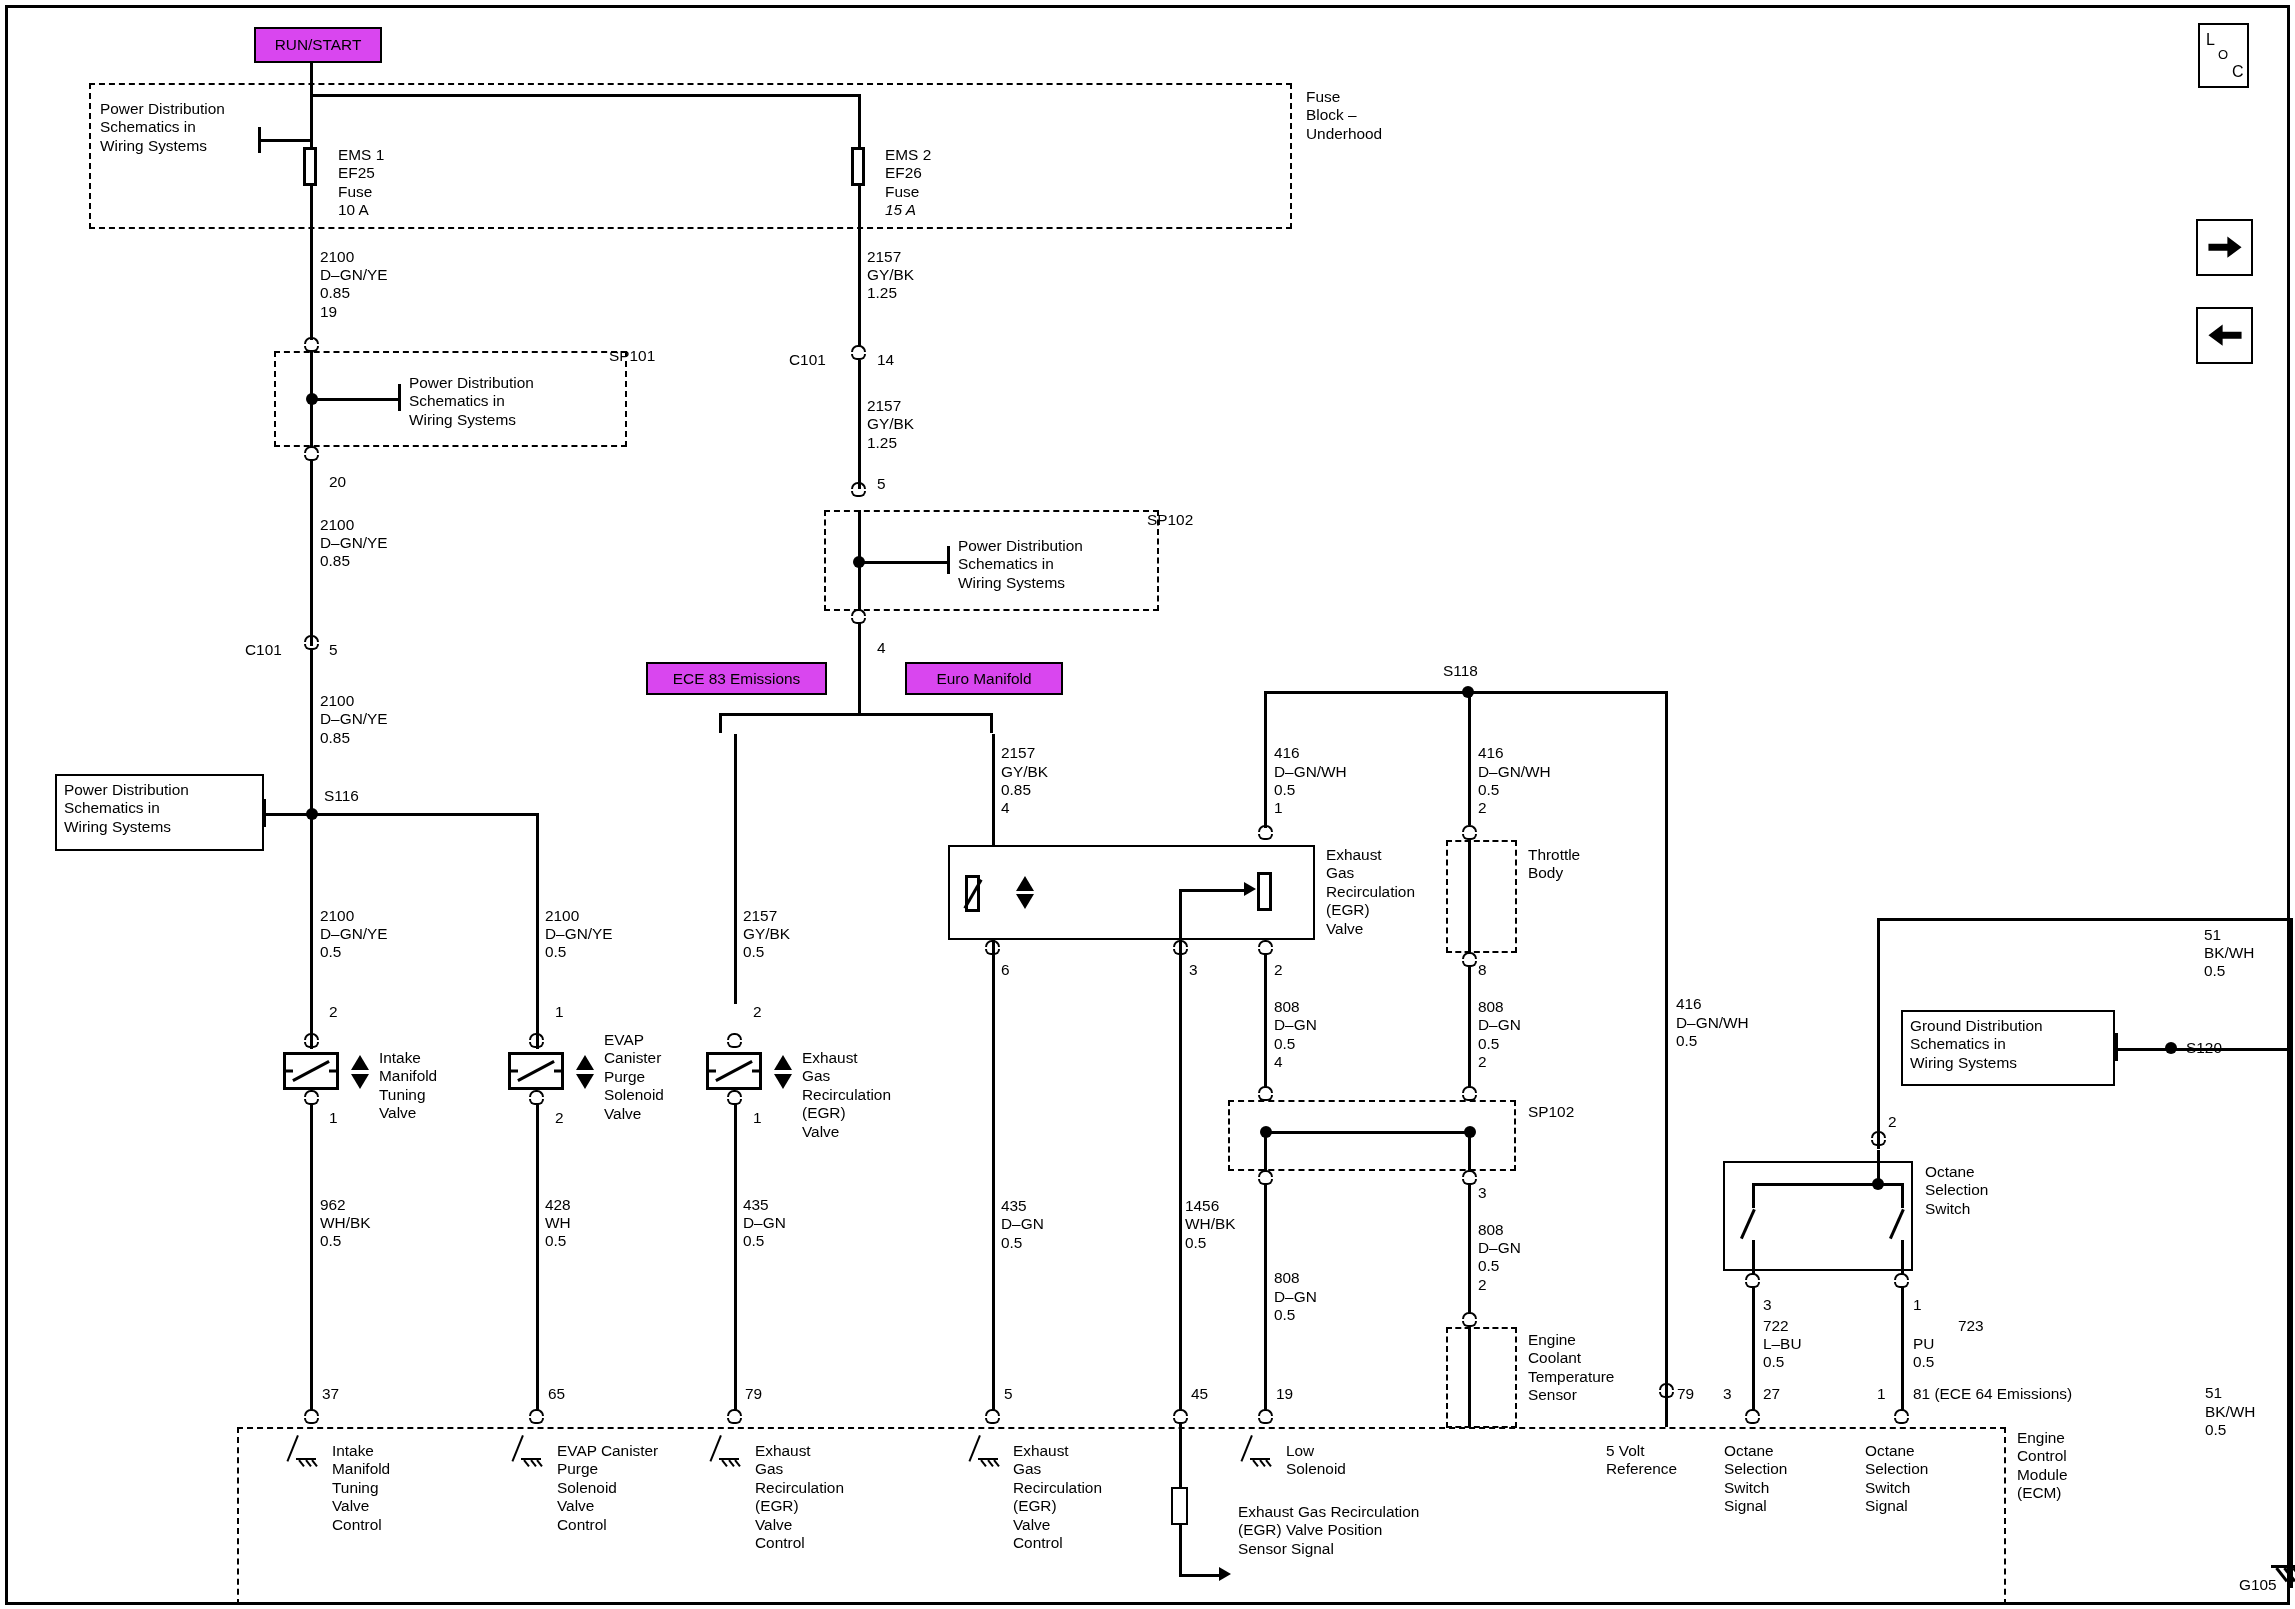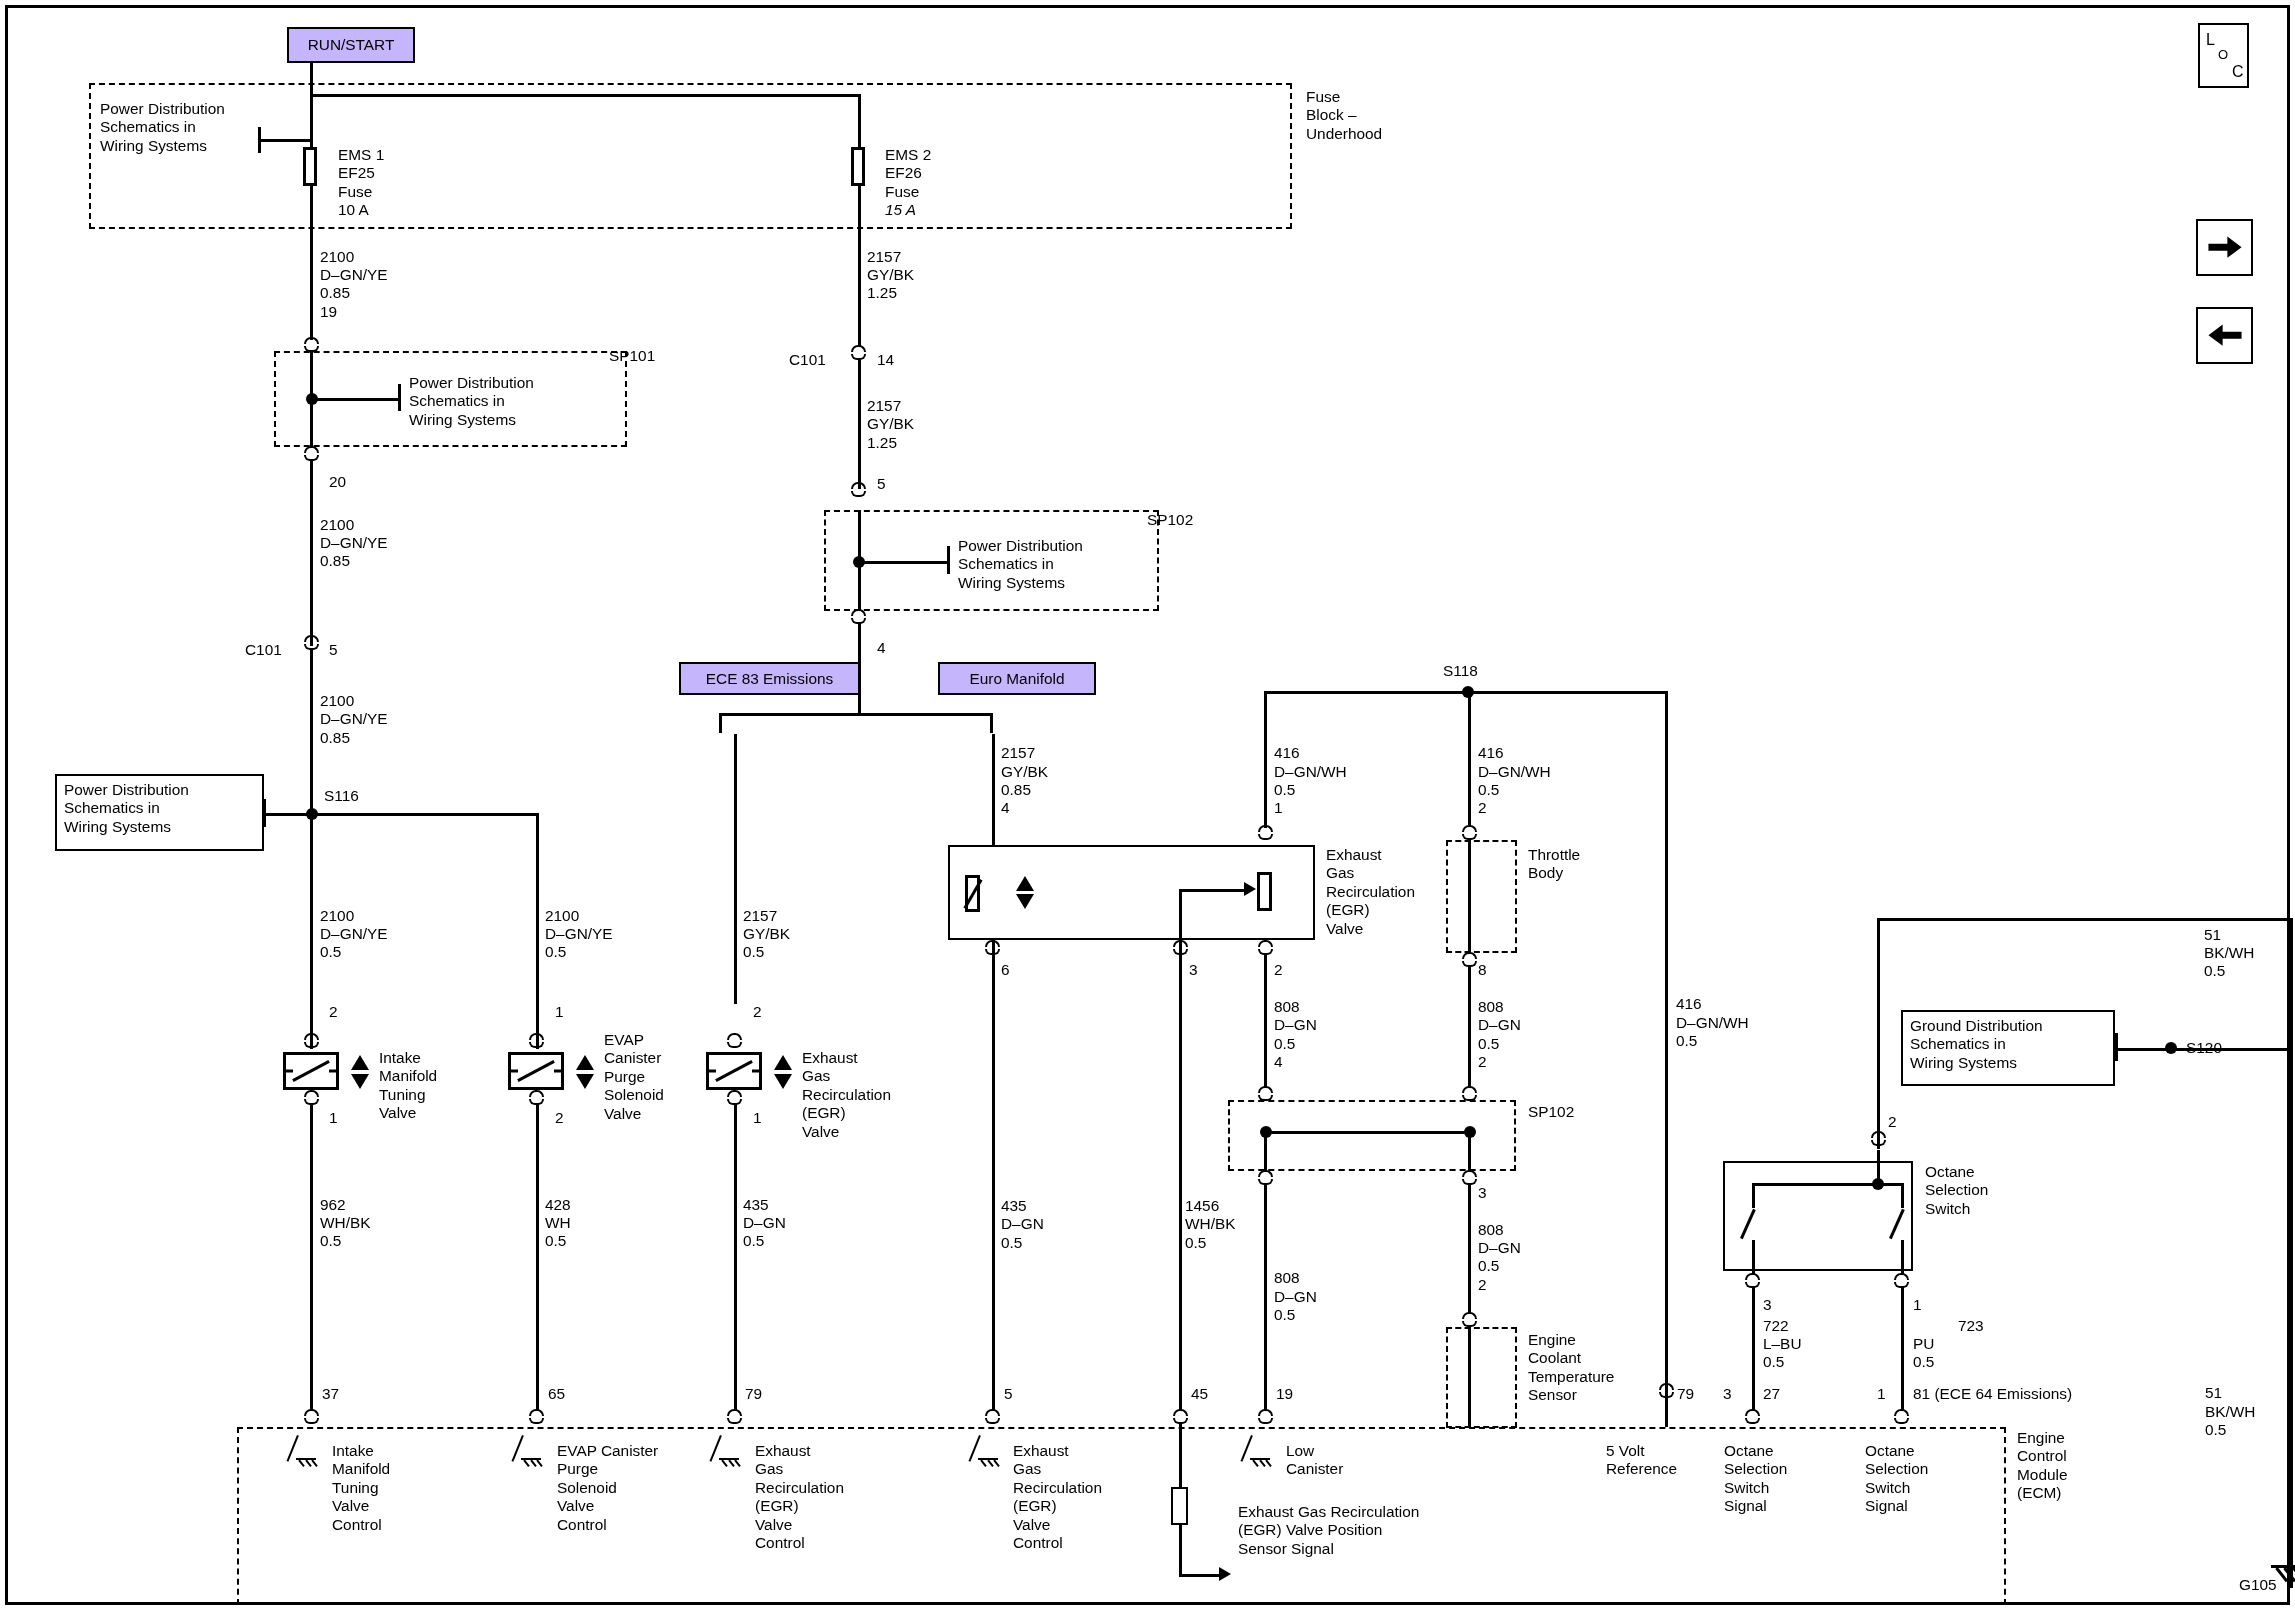--- a/index.html
+++ b/index.html
@@ -46,29 +46,28 @@
   .box {
     position: absolute;
     border: 2.4px solid #000;
     box-sizing: border-box;
     background: #fff;
   }
   .boxed-label {
     position: absolute;
     border: 2.4px solid #000;
     box-sizing: border-box;
-    background: #c4b5fd;
+    background: #d946ef;
     font-size: 15.4px;
     line-height: 1;
     display: flex;
     align-items: center;
     justify-content: center;
     padding: 4.1px 6.5px;
     white-space: pre;
-    margin-left: 33px;
   }
   .dashed {
     position: absolute;
     border: 2.4px dashed #000;
     box-sizing: border-box;
     background: transparent;
   }
   .dot {
     position: absolute;
     width: 12px;
@@ -751,21 +750,21 @@
   <div class="ecm-pin" style="left:1250px; top:1434px;">
     <span class="arm"></span>
     <span class="gndsym">
         <span class="t"></span>
         <span class="s1"></span>
         <span class="s2"></span>
         <span class="s3"></span>
       </span>
   </div>
   <div class="lbl" style="left:1286px; top:1442px;">Low
-Canister</div>
+Solenoid</div>
 
   <div class="term" style="left:1659px; top:1383px;"></div>
   <div class="lbl" style="left:1677px; top:1385px;">79</div>
   <div class="lbl" style="left:1606px; top:1442px;">5 Volt
 Reference</div>
   <div class="wire-v" style="left:1665px; top:1390px; height:37px;"></div>
 
   <div class="term" style="left:1745px; top:1409px;"></div>
   <div class="lbl" style="left:1723px; top:1385px;">3</div>
   <div class="lbl" style="left:1763px; top:1385px;">27</div>

